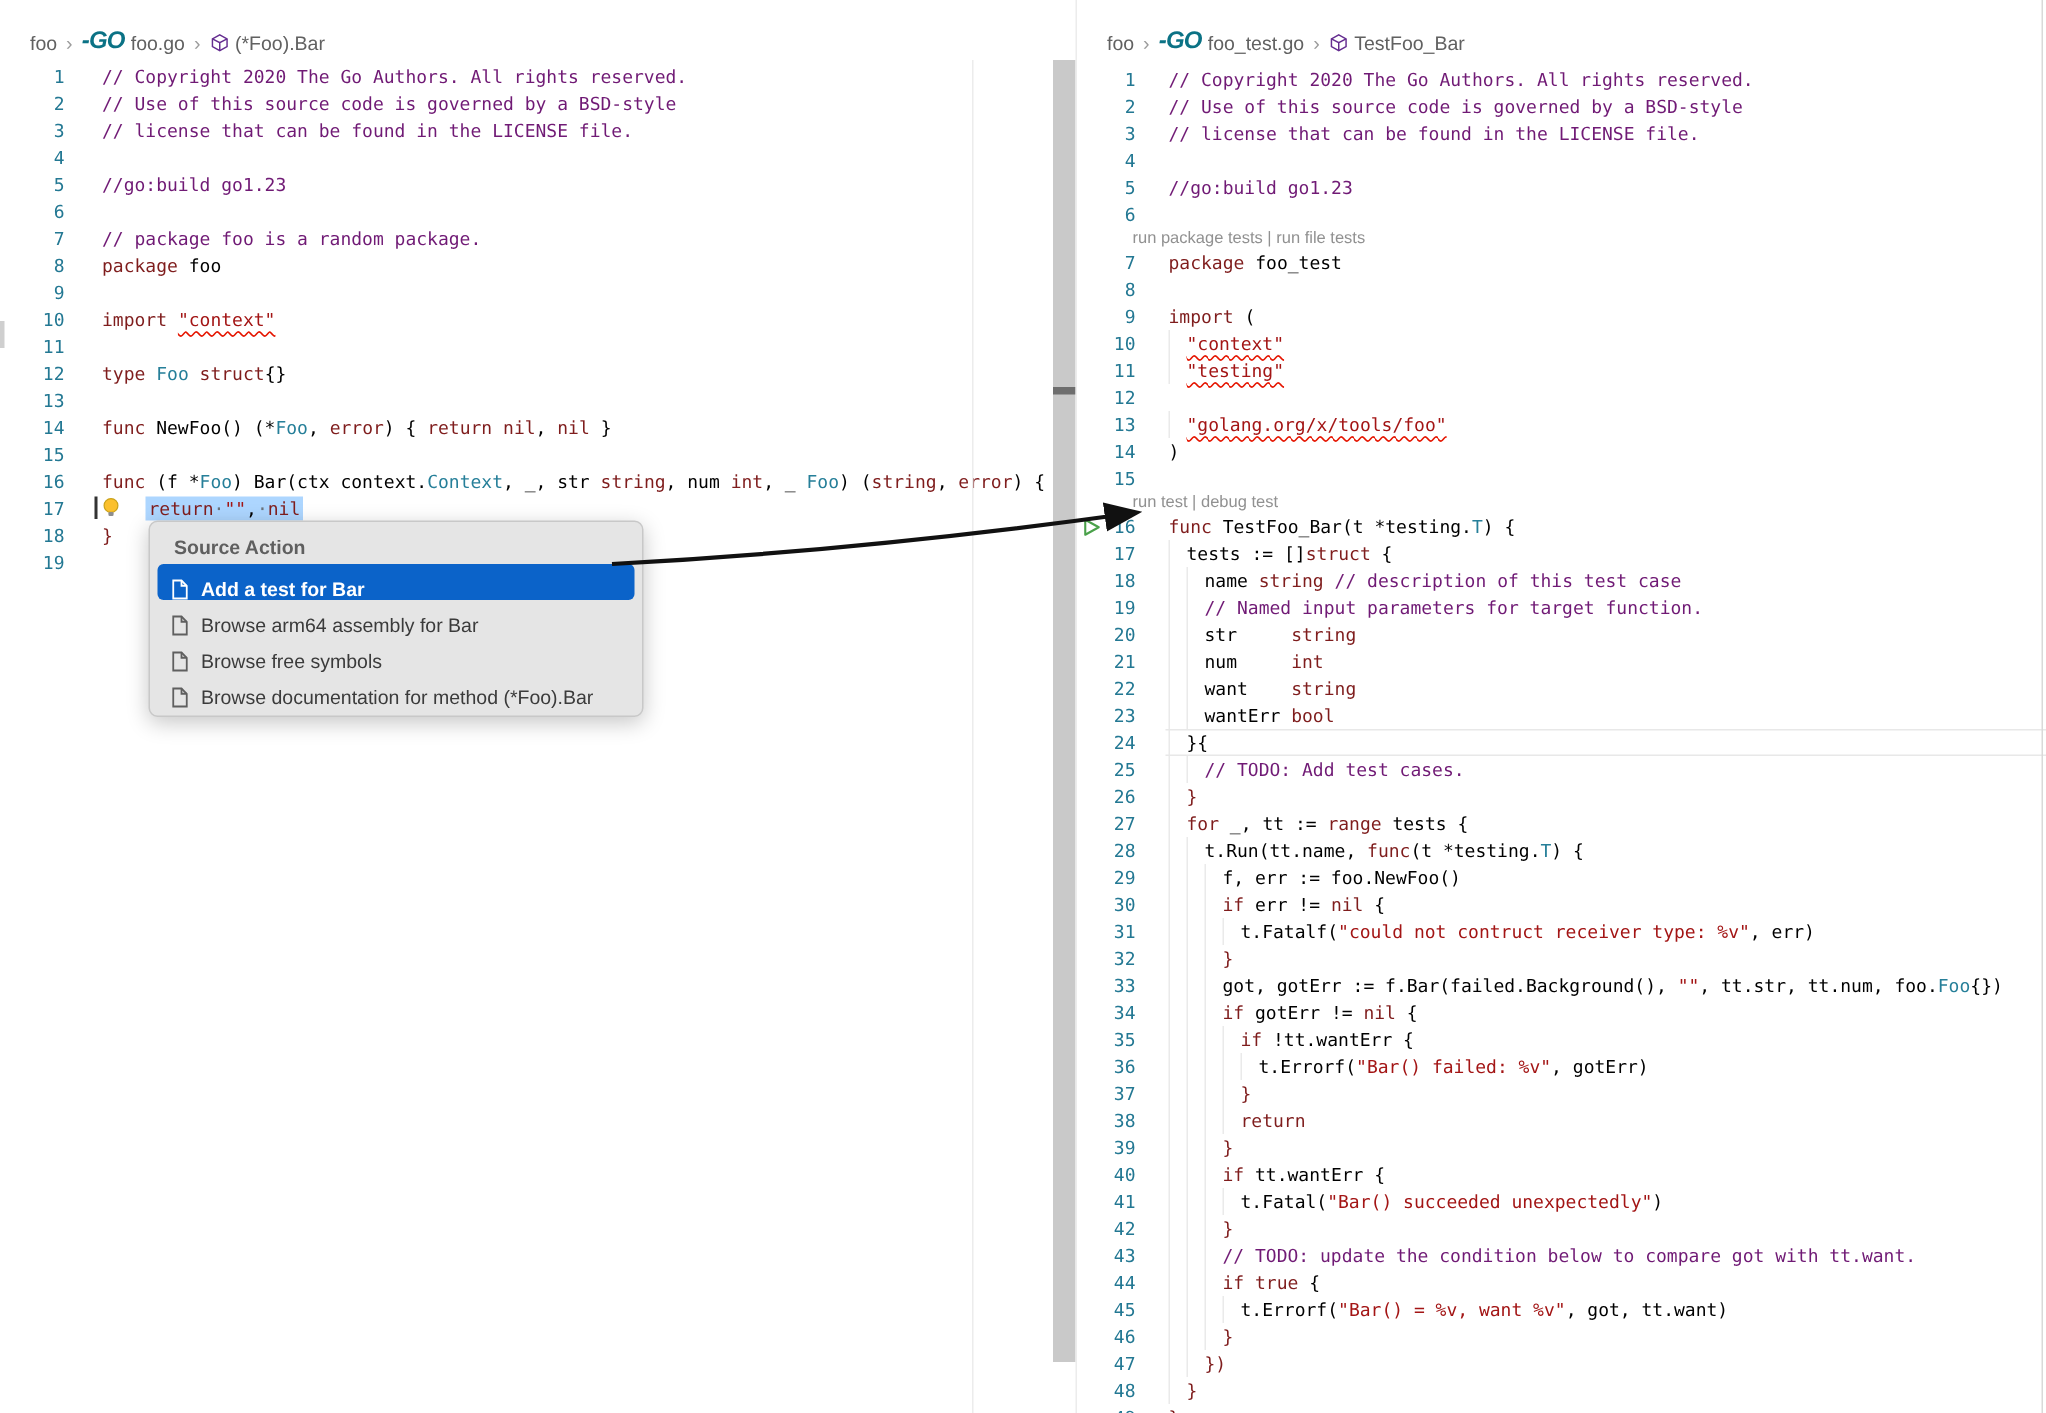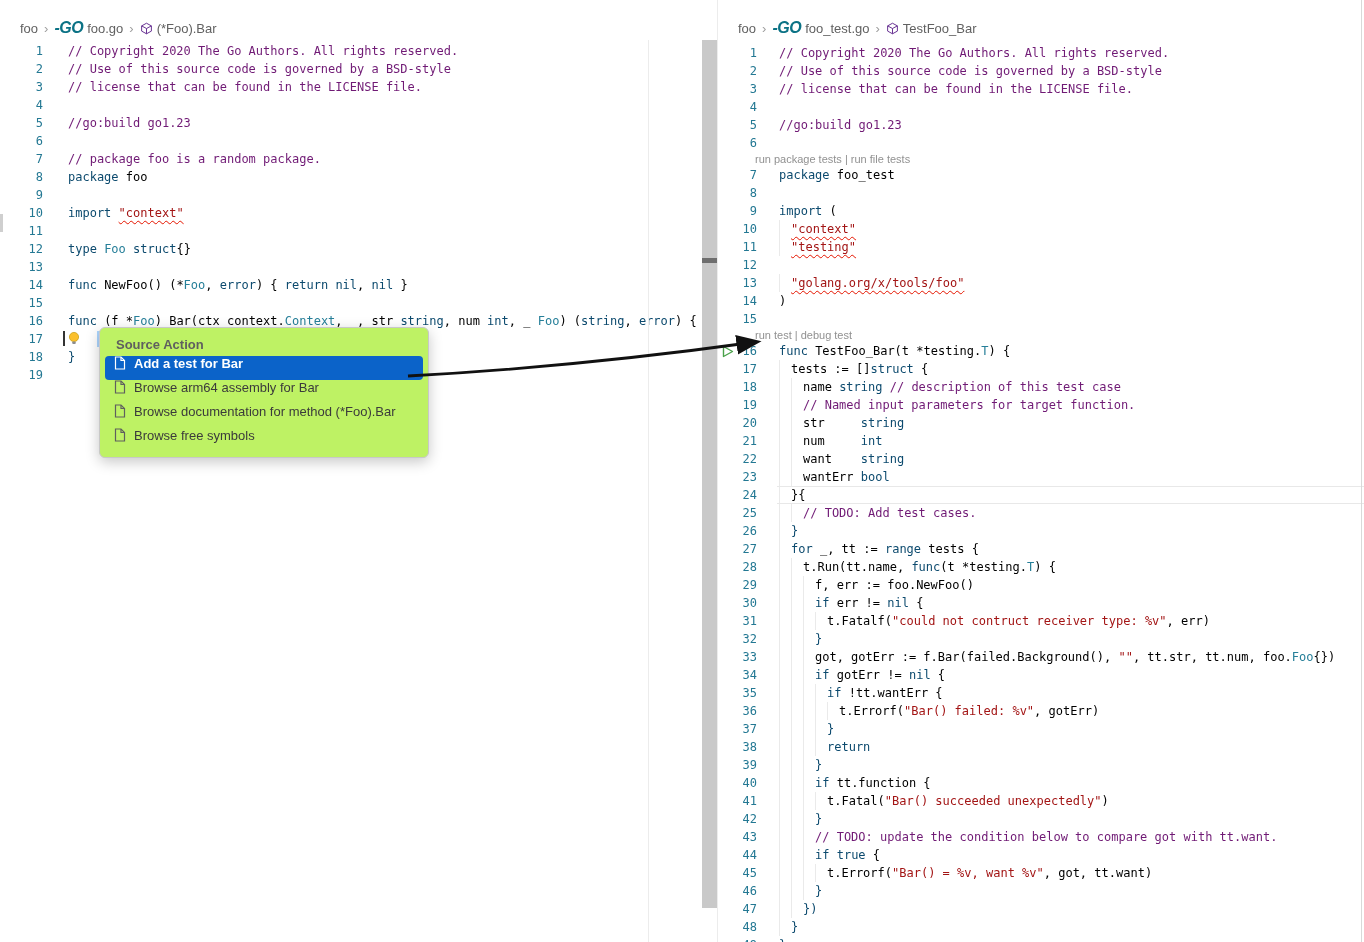--- a/index.html
+++ b/index.html
@@ -20,45 +20,45 @@
        font-size:12px;white-space:pre;}
   .row .ln{position:absolute;top:0;left:0;text-align:right;color:#237893;font-size:12px;}
   #left-code .ln{width:43px;}
   #right-code .ln{width:39px;}
   .codetext{position:absolute;top:0;right:0;white-space:pre;}
   #left-code .codetext{left:68px;}
   #right-code .codetext{left:61px;}
   .clens{height:14px;line-height:14px;font-size:11px;color:#919191;font-family:"Liberation Sans",sans-serif;position:relative;}
   #right-code .clens span.lnk{cursor:pointer;}
   #right-code .clens{padding-left:37px;}
-  .tk-kw{color:#0c4a6e;}
+  .tk-kw{color:#7f1d1d;}
   .tk-pl{color:#000000;}
   .tk-com{color:#701a75;}
   .tk-str{color:#a31515;}
   .tk-strE{color:#a31515;text-decoration:underline wavy #e51400 1px;text-underline-offset:3px;}
   .tk-typ{color:#267f99;}
   .tk-ws{color:#6a737d;}
   .ind{display:inline-block;height:18px;border-left:1px solid #eaeaea;vertical-align:top;}
   #right-code .ind{width:11px;}
   .sel{background:#add6ff;padding:1px 2px;}
   .row.current::after{content:'';position:absolute;left:59px;right:0;top:0;height:16px;
       border-top:1px solid #e8e8e8;border-bottom:1px solid #e8e8e8;pointer-events:none;}
   .cursor-bar{position:absolute;left:63px;top:1px;width:1.5px;height:15px;background:#333;}
   .bulb{position:absolute;left:67px;top:1px;}
   .play{position:absolute;left:4px;top:3px;}
   .column-ruler{position:absolute;left:648px;top:25px;bottom:0;width:1px;background:#ececec;}
   .gutter-mark{position:absolute;left:0;top:199px;width:3px;height:18px;background:#cfcfcf;}
   .sb-thumb{position:absolute;left:702px;top:25px;width:15px;height:868px;background:#c9c9c9;}
   .sb-marker{position:absolute;left:702px;top:243px;width:15px;height:5px;background:#6e6e6e;}
   .pane-divider{position:absolute;left:717px;top:0;bottom:0;width:1px;background:#ececec;}
   .right-edge{position:absolute;left:1361px;top:0;bottom:0;width:1px;background:#d9d9d9;}
-  #menu{position:absolute;left:99px;top:327px;width:328px;background:#bef264;border:1px solid #c8c8c8;
+  #menu{position:absolute;left:99px;top:347px;width:328px;background:#e5e5e5;border:1px solid #c8c8c8;
         border-radius:6px;box-shadow:0 4px 14px rgba(0,0,0,.22);padding-bottom:5px;z-index:5;}
   #menu .hdr{padding:9px 0 4px 16px;font-size:13px;font-weight:600;color:#5f5f5f;}
-  .mi{height:24px;margin:0 5px;display:flex;align-items:flex-start;gap:8px;padding-left:9px;border-radius:4px;
+  .mi{height:24px;margin:0 5px;display:flex;align-items:flex-end;gap:8px;padding-left:9px;border-radius:4px;
       font-size:13px;color:#3b3b3b;cursor:pointer;}
   .mi.selected{background:#0b63c9;color:#ffffff;font-weight:600;}
   .mi svg{flex:0 0 auto;}
   #arrow-overlay{position:absolute;left:0;top:0;width:1364px;height:942px;pointer-events:none;z-index:6;}
 </style>
 </head>
 <body>
 
 <div class="editor" id="left-editor">
   <div class="breadcrumb" id="left-breadcrumb">
@@ -167,21 +167,21 @@
       <div class="row"><span class="ln">30</span><span class="codetext"><span class="ind"></span><span class="ind"></span><span class="ind"></span><span class="tk-kw">if</span><span class="tk-pl"> err != </span><span class="tk-kw">nil</span><span class="tk-pl"> {</span></span></div>
       <div class="row"><span class="ln">31</span><span class="codetext"><span class="ind"></span><span class="ind"></span><span class="ind"></span><span class="ind"></span><span class="tk-pl">t.Fatalf(</span><span class="tk-str">"could not contruct receiver type: %v"</span><span class="tk-pl">, err)</span></span></div>
       <div class="row"><span class="ln">32</span><span class="codetext"><span class="ind"></span><span class="ind"></span><span class="ind"></span><span class="tk-kw">}</span></span></div>
       <div class="row"><span class="ln">33</span><span class="codetext"><span class="ind"></span><span class="ind"></span><span class="ind"></span><span class="tk-pl">got, gotErr := f.Bar(failed.Background(), </span><span class="tk-str">""</span><span class="tk-pl">, tt.str, tt.num, foo.</span><span class="tk-typ">Foo</span><span class="tk-pl">{})</span></span></div>
       <div class="row"><span class="ln">34</span><span class="codetext"><span class="ind"></span><span class="ind"></span><span class="ind"></span><span class="tk-kw">if</span><span class="tk-pl"> gotErr != </span><span class="tk-kw">nil</span><span class="tk-pl"> {</span></span></div>
       <div class="row"><span class="ln">35</span><span class="codetext"><span class="ind"></span><span class="ind"></span><span class="ind"></span><span class="ind"></span><span class="tk-kw">if</span><span class="tk-pl"> !tt.wantErr {</span></span></div>
       <div class="row"><span class="ln">36</span><span class="codetext"><span class="ind"></span><span class="ind"></span><span class="ind"></span><span class="ind"></span><span class="ind"></span><span class="tk-pl">t.Errorf(</span><span class="tk-str">"Bar() failed: %v"</span><span class="tk-pl">, gotErr)</span></span></div>
       <div class="row"><span class="ln">37</span><span class="codetext"><span class="ind"></span><span class="ind"></span><span class="ind"></span><span class="ind"></span><span class="tk-kw">}</span></span></div>
       <div class="row"><span class="ln">38</span><span class="codetext"><span class="ind"></span><span class="ind"></span><span class="ind"></span><span class="ind"></span><span class="tk-kw">return</span></span></div>
       <div class="row"><span class="ln">39</span><span class="codetext"><span class="ind"></span><span class="ind"></span><span class="ind"></span><span class="tk-kw">}</span></span></div>
-      <div class="row"><span class="ln">40</span><span class="codetext"><span class="ind"></span><span class="ind"></span><span class="ind"></span><span class="tk-kw">if</span><span class="tk-pl"> tt.function {</span></span></div>
+      <div class="row"><span class="ln">40</span><span class="codetext"><span class="ind"></span><span class="ind"></span><span class="ind"></span><span class="tk-kw">if</span><span class="tk-pl"> tt.wantErr {</span></span></div>
       <div class="row"><span class="ln">41</span><span class="codetext"><span class="ind"></span><span class="ind"></span><span class="ind"></span><span class="ind"></span><span class="tk-pl">t.Fatal(</span><span class="tk-str">"Bar() succeeded unexpectedly"</span><span class="tk-pl">)</span></span></div>
       <div class="row"><span class="ln">42</span><span class="codetext"><span class="ind"></span><span class="ind"></span><span class="ind"></span><span class="tk-kw">}</span></span></div>
       <div class="row"><span class="ln">43</span><span class="codetext"><span class="ind"></span><span class="ind"></span><span class="ind"></span><span class="tk-com">// TODO: update the condition below to compare got with tt.want.</span></span></div>
       <div class="row"><span class="ln">44</span><span class="codetext"><span class="ind"></span><span class="ind"></span><span class="ind"></span><span class="tk-kw">if</span><span class="tk-pl"> </span><span class="tk-kw">true</span><span class="tk-pl"> {</span></span></div>
       <div class="row"><span class="ln">45</span><span class="codetext"><span class="ind"></span><span class="ind"></span><span class="ind"></span><span class="ind"></span><span class="tk-pl">t.Errorf(</span><span class="tk-str">"Bar() = %v, want %v"</span><span class="tk-pl">, got, tt.want)</span></span></div>
       <div class="row"><span class="ln">46</span><span class="codetext"><span class="ind"></span><span class="ind"></span><span class="ind"></span><span class="tk-kw">}</span></span></div>
       <div class="row"><span class="ln">47</span><span class="codetext"><span class="ind"></span><span class="ind"></span><span class="tk-kw">})</span></span></div>
       <div class="row"><span class="ln">48</span><span class="codetext"><span class="ind"></span><span class="tk-kw">}</span></span></div>
       <div class="row"><span class="ln">49</span><span class="codetext"><span class="tk-kw">}</span></span></div>
     </div>
@@ -204,28 +204,28 @@
           <path d="M1.5 1 h5.5 l3.5 3.5 v8.5 h-9 z"></path>
           <path d="M7 1 v3.5 h3.5"></path>
         </svg>
         <span>Browse arm64 assembly for Bar</span>
       </div>
       <div class="mi">
         <svg width="12" height="14" viewBox="0 0 12 14" fill="none" stroke="#5f5f5f" stroke-width="1.2">
           <path d="M1.5 1 h5.5 l3.5 3.5 v8.5 h-9 z"></path>
           <path d="M7 1 v3.5 h3.5"></path>
         </svg>
-        <span>Browse documentation for method (*Foo).Bar</span>
+        <span>Browse free symbols</span>
       </div>
       <div class="mi">
         <svg width="12" height="14" viewBox="0 0 12 14" fill="none" stroke="#5f5f5f" stroke-width="1.2">
           <path d="M1.5 1 h5.5 l3.5 3.5 v8.5 h-9 z"></path>
           <path d="M7 1 v3.5 h3.5"></path>
         </svg>
-        <span>Browse free symbols</span>
+        <span>Browse documentation for method (*Foo).Bar</span>
       </div>
     </div>
 </div>
 
 <svg id="arrow-overlay" viewBox="0 0 1364 942">
   <defs>
     <marker id="ah" markerWidth="9" markerHeight="8" refX="7" refY="3.5" orient="auto">
       <path d="M0,0 L9,3.5 L0,7 z" fill="#111"></path>
     </marker>
   </defs>

